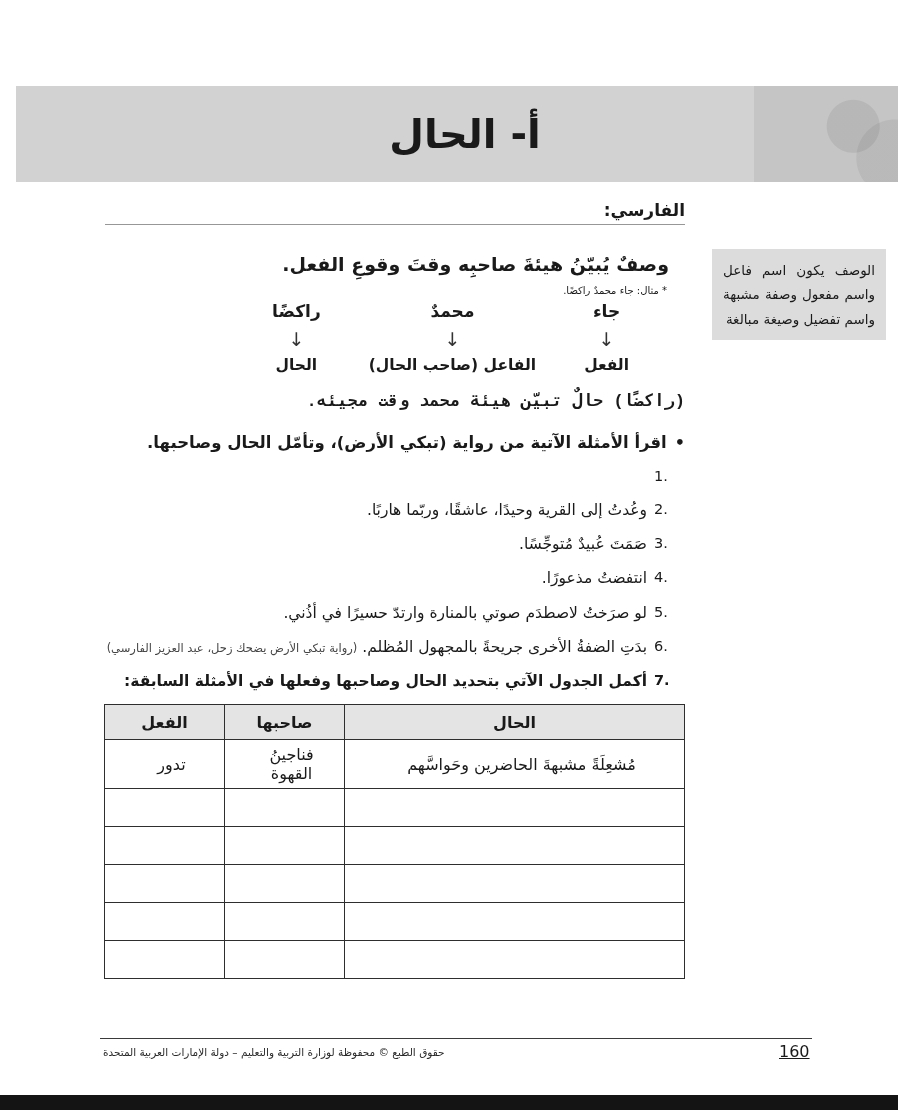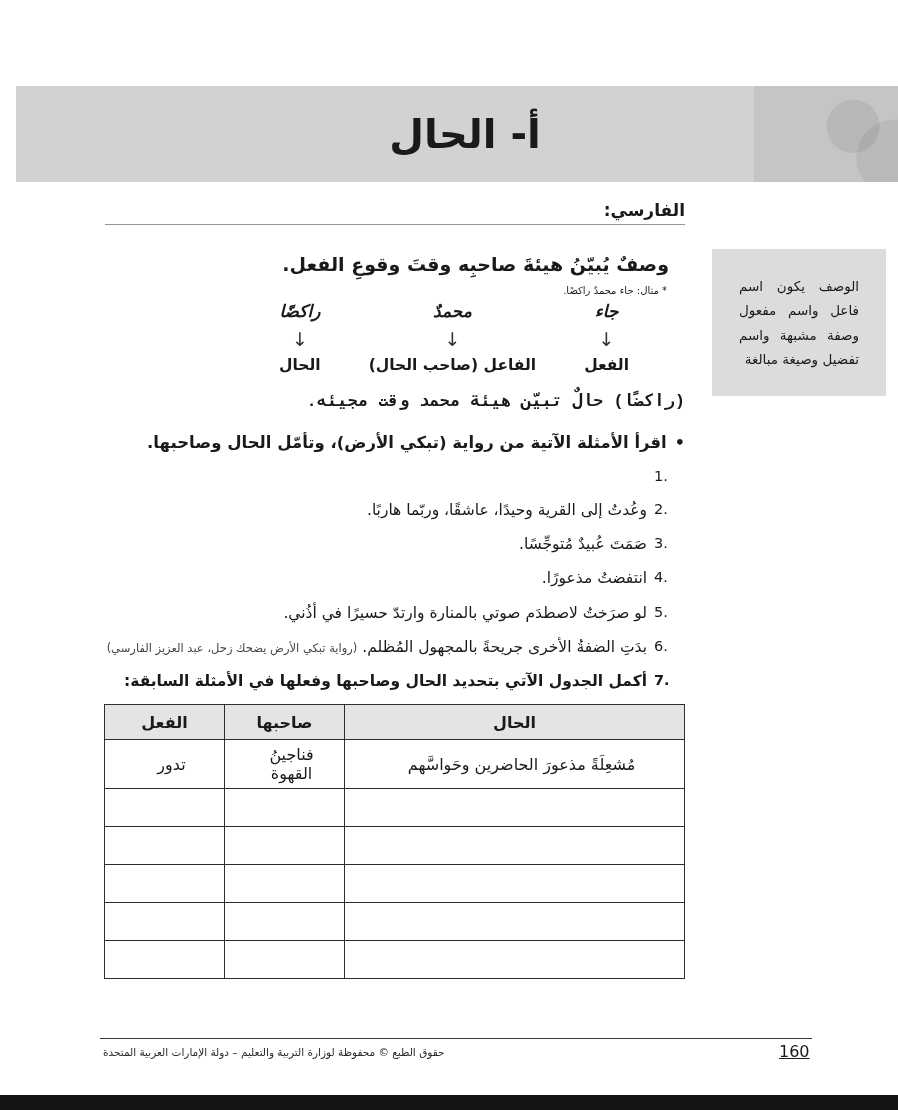--- a/index.html
+++ b/index.html
@@ -25,34 +25,34 @@
     margin:0; text-align:center; font-size:40px; font-weight:bold; direction:rtl;
   }
 
   
   .sidebar-box {
     position:absolute; top:249px; right:12px; width:174px;
     background:var(--sidebar-bg, #dcdcdc);
     padding:9px 11px; box-sizing:border-box;
     direction:rtl; text-align:justify; font-size:13.5px; line-height:1.8;
   }
-  .sidebar-box p { margin:16px; }
+  .sidebar-box p { margin:0; }
 
   
   .content { position:absolute; top:200px; left:105px; width:580px; direction:rtl; }
 
   .section-heading { font-size:17px; font-weight:bold; margin:0 0 4px; }
   .heading-rule { border:none; border-top:1px solid #979797; margin:0; }
 
   .definition { font-size:19px; font-weight:bold; margin:28px 16px 10px; }
   .example    { font-size:10px; margin:0 18px 5px 0; }
 
   .diagram { display:flex; direction:rtl; gap:48px; margin:2px 56px 16px 0; width:max-content; }
   .diagram-col { display:flex; flex-direction:column; align-items:center; }
-  .diagram-word  { font-size:17px; font-weight:bold;font-style:italic; }
+  .diagram-word  { font-size:17px; font-weight:bold; }
   .diagram-arrow { font-size:19px; color:#333; margin:7px 0 6px; }
   .diagram-label { font-size:15.5px; font-weight:bold; }
 
   .def-note { font-size:17px; font-weight:bold; margin:6px 0 22px;font-family:Liberation Mono, monospace; }
 
   .exercise-intro { display:flex; direction:rtl; gap:8px; font-size:16.5px; font-weight:bold; margin:0 0 14px; }
   .bullet { font-size:16px; }
 
   .example-list { margin:0; }
   .example-item { display:flex; direction:rtl; gap:7px; margin:0 8px 11px 0; font-size:15.5px; line-height:1.5; }
@@ -168,21 +168,21 @@
       </colgroup>
       <thead>
         <tr>
           <th>الحال</th>
           <th>صاحبها</th>
           <th>الفعل</th>
         </tr>
       </thead>
       <tbody>
         <tr>
-          <td>مُشعِلَةً مذعورَ الحاضرين وحَواسَّهم</td>
+          <td>مُشعِلَةً مشبهةَ الحاضرين وحَواسَّهم</td>
           <td>فناجينُ القهوة</td>
           <td>تدور</td>
         </tr>
         <tr>
           <td></td>
           <td></td>
           <td></td>
         </tr>
         <tr>
           <td></td>

